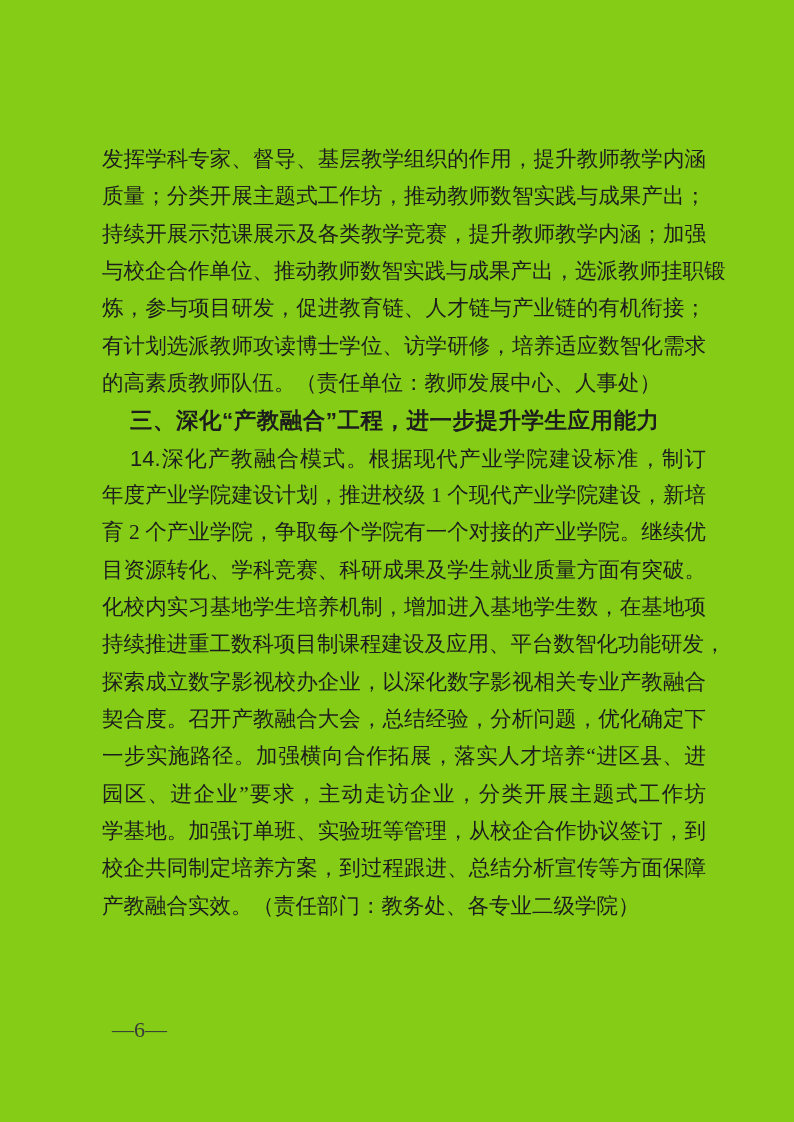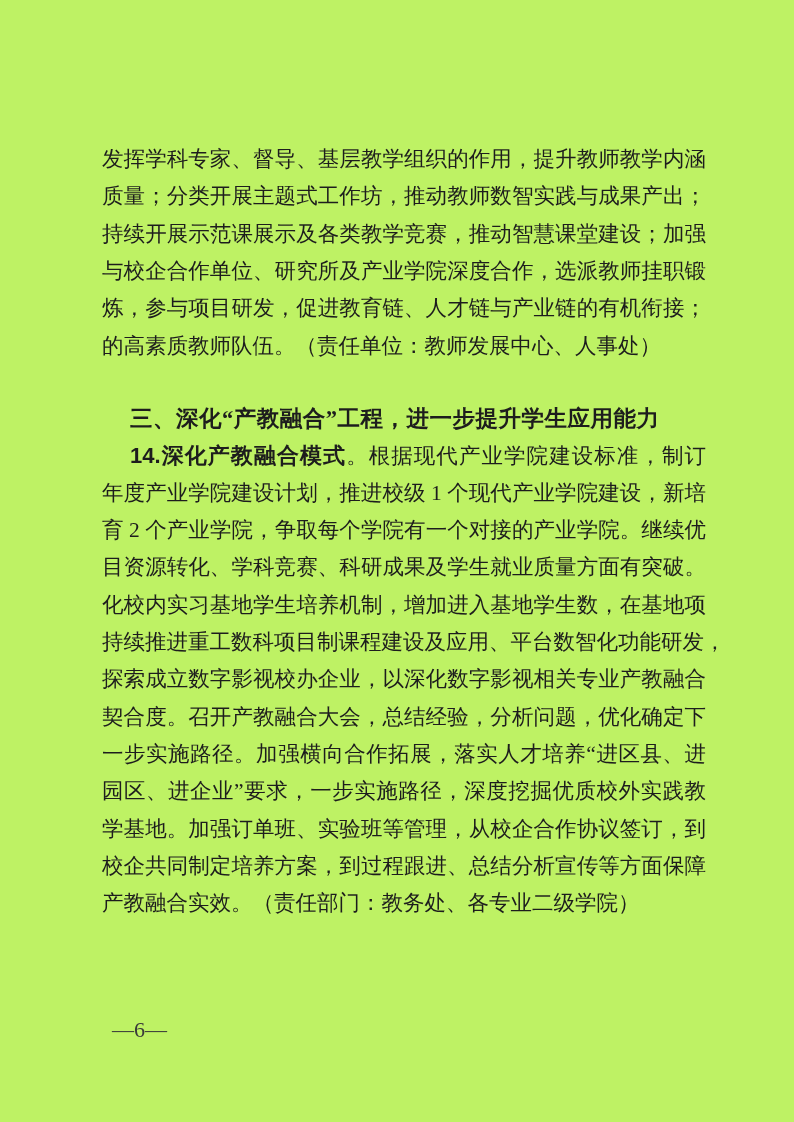--- a/index.html
+++ b/index.html
@@ -4,21 +4,21 @@
 <style>
   html, body {
     margin: 0;
     padding: 0;
     background: #ffffff;
   }
   .page {
     position: relative;
     width: 794px;
     height: 1122px;
-    background: #bef264;
+    background: #84cc16;
     overflow: hidden;
     font-family: "Liberation Serif", serif;
     color: #1d1d1d;
   }
   .textblock {
     position: absolute;
     left: 102px;
     top: 141px;
     width: 604px;
     font-size: 21.5px;
@@ -34,70 +34,70 @@
   }
   .ln.endline {
     text-align: left;
     text-align-last: left;
     white-space: normal;
   }
   .ln.indent {
     padding-left: 28px;
   }
   .heading {
-    font-family: Liberation Serif, serif;
+    font-family: Liberation Sans, sans-serif;
     font-weight: 700;
     font-size: 22.5px;
     text-align: left;
     text-align-last: left;
     letter-spacing: 0.5px;
-    margin-top: 35px;
   }
   .bold-lead {
     font-family: "Liberation Sans", sans-serif;
-    font-weight: 700;
+    font-weight: 400;
     font-size: 22px;
   }
   .footer {
     position: absolute;
     left: 112px;
     top: 1018px;
     font-size: 22px;
     line-height: 24px;
     color: #3a3a3a;
     font-family: "Liberation Serif", serif;
   }
 </style>
 </head>
 <body>
 
 <div class="page">
   <div class="textblock">
 
     <div class="ln">发挥学科专家、督导、基层教学组织的作用，提升教师教学内涵</div>
     <div class="ln">质量；分类开展主题式工作坊，推动教师数智实践与成果产出；</div>
-    <div class="ln">持续开展示范课展示及各类教学竞赛，推动智慧课堂建设；加强</div>
-    <div class="ln">与校企合作单位、研究所及产业学院深度合作，选派教师挂职锻</div>
+    <div class="ln">持续开展示范课展示及各类教学竞赛，提升教师教学内涵；加强</div>
+    <div class="ln">与校企合作单位、推动教师数智实践与成果产出，选派教师挂职锻</div>
     <div class="ln">炼，参与项目研发，促进教育链、人才链与产业链的有机衔接；</div>
+    <div class="ln">有计划选派教师攻读博士学位、访学研修，培养适应数智化需求</div>
     <div class="ln endline">的高素质教师队伍。（责任单位：教师发展中心、人事处）</div>
 
     <div class="ln endline heading indent">三、深化“产教融合”工程，进一步提升学生应用能力</div>
 
     <div class="ln indent">
       <span class="bold-lead">14.深化产教融合模式</span><span>。根据现代产业学院建设标准，制订</span>
     </div>
     <div class="ln">年度产业学院建设计划，推进校级 1 个现代产业学院建设，新培</div>
     <div class="ln">育 2 个产业学院，争取每个学院有一个对接的产业学院。继续优</div>
     <div class="ln">目资源转化、学科竞赛、科研成果及学生就业质量方面有突破。</div>
     <div class="ln">化校内实习基地学生培养机制，增加进入基地学生数，在基地项</div>
     <div class="ln">持续推进重工数科项目制课程建设及应用、平台数智化功能研发，</div>
     <div class="ln">探索成立数字影视校办企业，以深化数字影视相关专业产教融合</div>
     <div class="ln">契合度。召开产教融合大会，总结经验，分析问题，优化确定下</div>
     <div class="ln">一步实施路径。加强横向合作拓展，落实人才培养“进区县、进</div>
-    <div class="ln">园区、进企业”要求，一步实施路径，深度挖掘优质校外实践教</div>
+    <div class="ln">园区、进企业”要求，主动走访企业，分类开展主题式工作坊</div>
     <div class="ln">学基地。加强订单班、实验班等管理，从校企合作协议签订，到</div>
     <div class="ln">校企共同制定培养方案，到过程跟进、总结分析宣传等方面保障</div>
     <div class="ln endline">产教融合实效。（责任部门：教务处、各专业二级学院）</div>
 
 
   </div>
 
   <div class="footer">—6—</div>
 </div>
 

